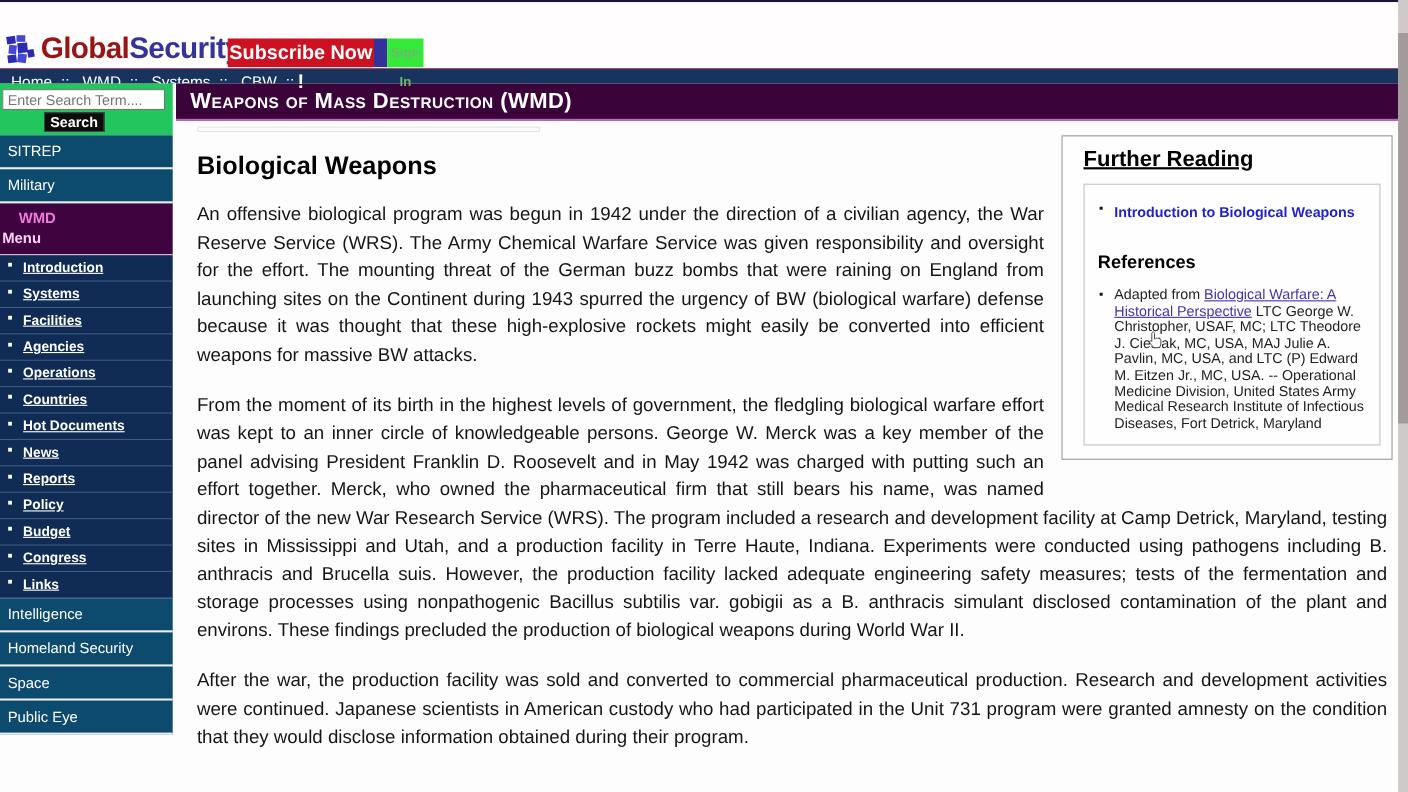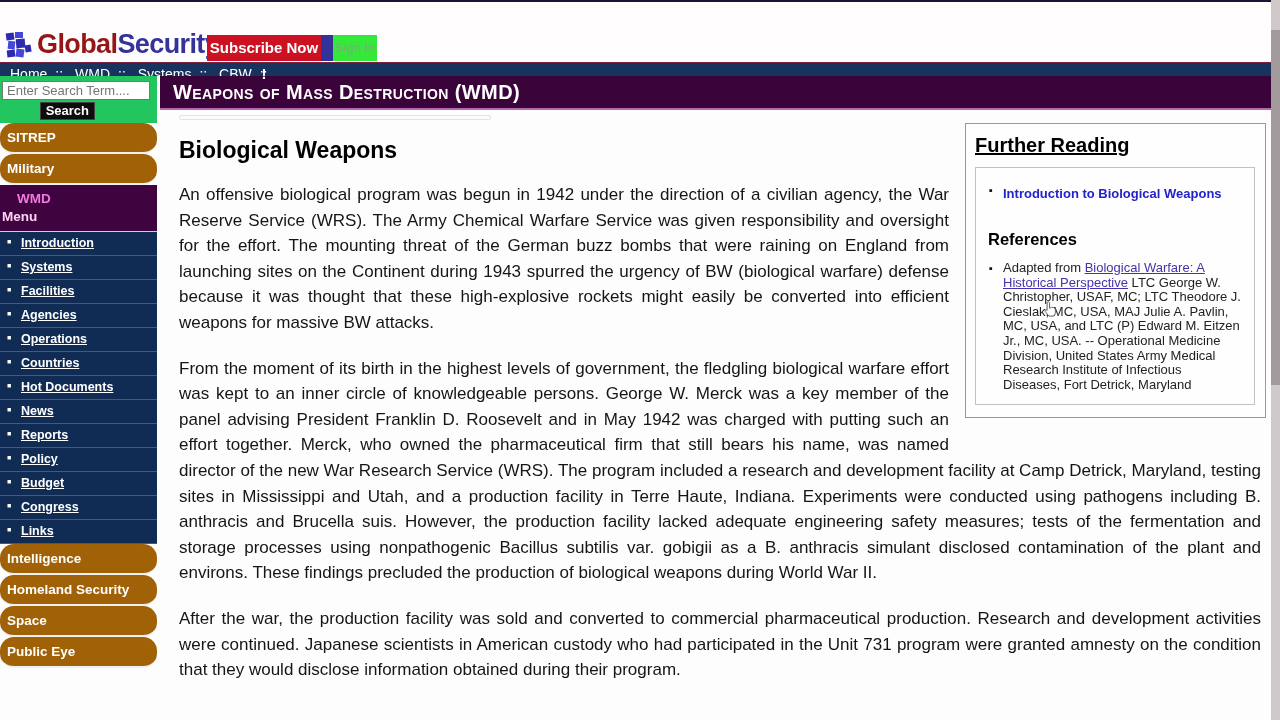--- a/index.html
+++ b/index.html
@@ -16,26 +16,26 @@
   
   .header { height:60px; position:relative; background:#fffdfe; }
   .logo { position:absolute; left:5px; top:27px; display:flex; align-items:center; }
   .logo-icon { width:28px; height:28px; margin-right:4px; }
   .logo-text { font-size:27px; font-weight:bold; letter-spacing:-0.6px; white-space:nowrap; }
   .logo-global { color:#961616; }
   .logo-sec, .logo-org { color:#333399; }
 
   .cta-bar { position:absolute; left:207px; top:33px; height:26px; display:flex; }
   .btn-subscribe {
-    width:114px; background:#cc1122; color:#ffffff; font-weight:bold;
-    font-size:15px; text-align:center; line-height:26px; cursor:pointer;
+    width:133px; background:#cc1122; color:#ffffff; font-weight:bold;
+    font-size:18px; text-align:center; line-height:26px; cursor:pointer;
   }
   .cta-sep { width:12px; background:#32329a; }
   .btn-signin {
-    width:44px; background:#35e93b; color:#6db86d; font-weight:bold;
+    width:33px; background:#35e93b; color:#6db86d; font-weight:bold;
     font-size:12px; text-align:center; line-height:26px; cursor:pointer;
   }
 
   
   .nav {
     height:14px; background:#18345e; border-top:1px solid #7a2040;
     color:#fff; font-size:14px; font-weight:normal; line-height:23px;
     padding-left:5px; white-space:nowrap;
   }
   .nav a { color:#ffffff; text-decoration:underline; margin:0 5px; cursor:pointer; }
@@ -52,22 +52,22 @@
     font-family:"Liberation Sans", sans-serif;
   }
   .search-btn {
     display:block; margin:2px 58px 0 auto; background:#0d0d0d; color:#fff;
     font-weight:bold; font-size:13px; border:1px solid #444;
     padding:0px 5px 1px 5px; cursor:pointer;
     font-family:"Liberation Sans", sans-serif;
   }
 
   .side-item {
-    background:#a16207; color:#fff; font-weight:bold;
-    padding:7px 0 7px 7px; border-bottom:2px solid #eef0f4; cursor:pointer;border-radius:14px;
+    background:#0c4a6e; color:#fff; font-weight:normal;
+    padding:7px 0 7px 7px; border-bottom:2px solid #eef0f4; cursor:pointer;
   }
   .wmd-item { background:#3f0440; padding:6px 0 7px 0; border-bottom:1px solid #d8c8d8; }
   .wmd-title { color:#f07ae0; font-weight:bold; margin-left:17px; }
   .wmd-sub { color:#ffd2f4; font-weight:bold; margin:3px 0 0 2px; }
 
   .submenu { background:#102c54; }
   .submenu a {
     display:block; position:relative; color:#ffffff; font-weight:bold;
     font-size:12.5px; text-decoration:underline; cursor:pointer;
     padding:4px 4px 5px 21px; border-bottom:1px solid #3c5a82;
@@ -86,21 +86,21 @@
     font-size:20px; line-height:32px; padding-left:13px; letter-spacing:0.4px;
   }
   .content { padding:0 19px 0 22px; }
   .faint-bar {
     width:312px; height:5px; border:1px solid #e4e4e8; border-radius:2px;
     margin:5px 0 0 0; background:#fbfbfc;
   }
 
   .fr-box {
     float:right; width:301px; border:1px solid #999; background:#fffefe;
-    padding:8px 10px 12px 9px; margin:3px -5px 18px 16px;
+    padding:8px 10px 12px 19px; margin:3px -5px 18px 16px;
   }
   .fr-title {
     font-size:20px; font-weight:bold; text-decoration:underline;
     color:#000; margin:2px 0 10px 0;
   }
   .fr-inner { border:1px solid #c2c2c2; padding:16px 12px 12px 12px; }
   .fr-bullet { position:relative; padding-left:15px; }
   .fr-bullet::before {
     content:"\25AA"; position:absolute; left:1px; top:0px; font-size:11px; color:#111;
   }

